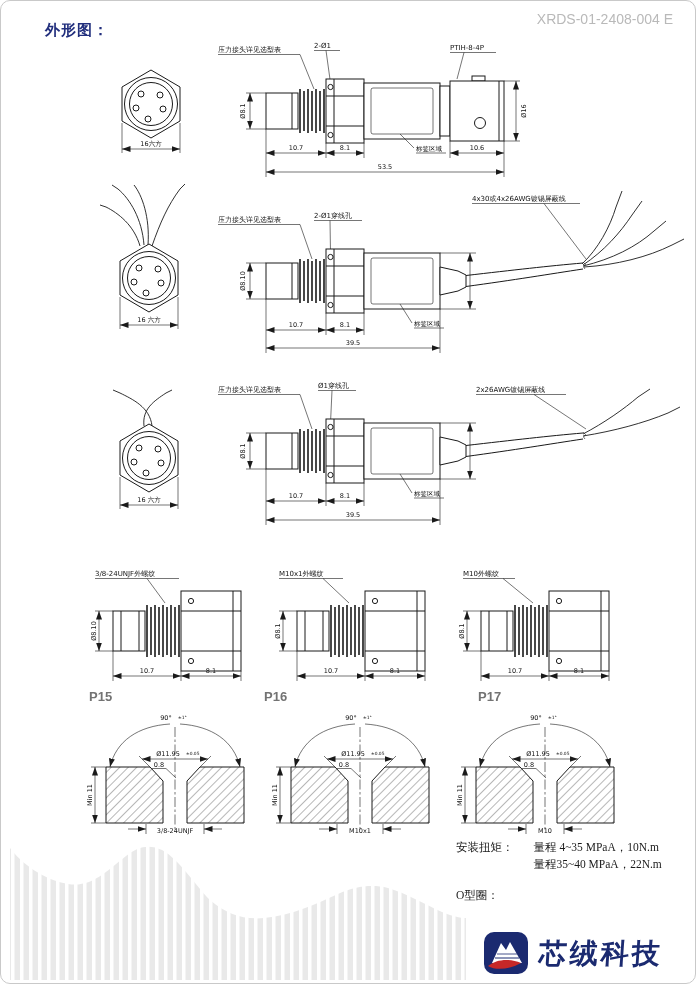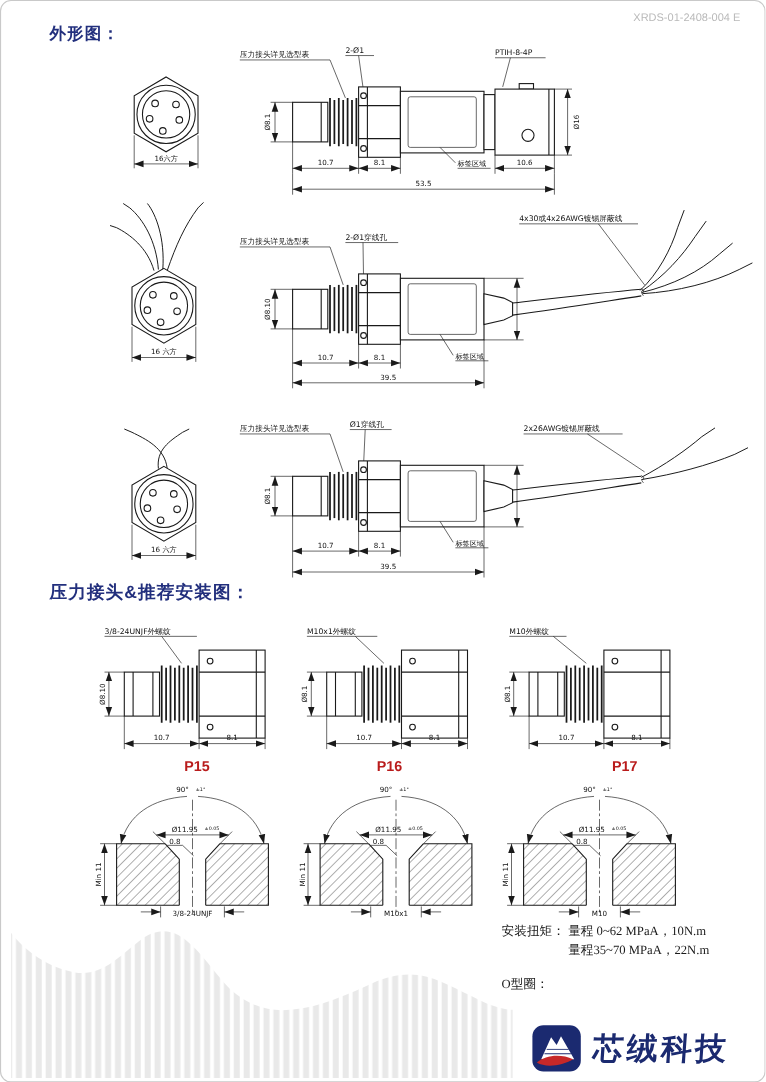--- a/index.html
+++ b/index.html
@@ -1,36 +1,36 @@
 <!DOCTYPE html>
 <html><head>
 <meta charset="utf-8">
 <style>
   html,body{margin:0;padding:0;background:#fff;}
   .page{position:relative;width:696px;height:984px;background:#fff;border:1px solid #c9c9c9;
         border-radius:10px;box-sizing:border-box;overflow:hidden;
         font-family:"Liberation Sans","DejaVu Sans",sans-serif;}
   .abs{position:absolute;}
   .heading{color:#222f7d;font-weight:bold;font-size:16px;letter-spacing:1px;text-align:center;}
-  .doccode{color:#b9b9b9;font-size:10px;}
+  .doccode{color:#b9b9b9;font-size:14px;}
   svg{overflow:visible;}
   svg text{fill:#111;font-family:"DejaVu Sans","Liberation Sans",sans-serif;}
   .d{font-size:6.5px;}
   .lbl{font-size:7px;}
   .tol{font-size:4.4px;}
   .mid{text-anchor:middle;}
   .ol{fill:#fff;stroke:#1a1a1a;stroke-width:1;}
   .oln{fill:none;stroke:#1a1a1a;stroke-width:1;}
   .thin{fill:none;stroke:#1a1a1a;stroke-width:0.6;}
   .thr{stroke:#1a1a1a;stroke-width:1.6;fill:none;}
   .wire{stroke:#1a1a1a;stroke-width:0.9;fill:none;}
-  .pname{font-weight:bold;font-size:13px;color:#b91c1c;text-align:center;}
+  .pname{font-weight:bold;font-size:13px;color:#737373;text-align:left;}
   .notes{font-family:"Liberation Serif","DejaVu Serif",serif;font-size:11.5px;color:#1a1a1a;line-height:1.5;}
   .note-row{display:flex;margin-bottom:13px;}
-  .note-label{white-space:nowrap;margin-right:3px;}
+  .note-label{white-space:nowrap;margin-right:20px;}
   .logo{display:flex;align-items:center;gap:8px;}
   .logo-text{font-weight:800;font-size:28px;color:#1b2a70;letter-spacing:3px;transform:skewX(-4deg);}
 </style>
 </head>
 <body>
 
 <div class="page">
 
   <svg width="0" height="0" class="abs" style="left:0;top:0">
     <defs>
@@ -361,21 +361,20 @@
       <path class="oln" d="M252,66.5 C300,61 334,57 369,54"></path>
       <path class="oln" d="M252,77.5 C300,71 336,65 369,60"></path>
       <path class="thin" d="M369,53 l2.5,2.5 -2,2.5 1.5,2"></path>
     </g>
     <g class="wire">
       <path d="M369,55 C390,44 410,30 424,18 l12,-8"></path>
       <path d="M369,57 C400,52 430,44 454,34 l12,-6"></path>
     </g>
   </svg>
 
-  <div class="abs heading" style="left:44px;top:528px">压力接头&amp;推荐安装图：</div>
 
   <svg class="abs" style="left:88px;top:562px" width="180" height="130" viewBox="0 0 180 130">
     <g>
       <text class="lbl" x="6" y="13">3/8-24UNJF外螺纹</text>
       <line class="thin" x1="6" y1="15.5" x2="90" y2="15.5"></line>
       <line class="thin" x1="58" y1="15.5" x2="76" y2="40"></line>
     </g>
     <g>
       <rect class="ol" x="24" y="48" width="32" height="40"></rect>
       <line class="oln" x1="32" y1="48" x2="32" y2="88"></line>
@@ -610,22 +609,22 @@
       <line class="thin" x1="52" y1="122" x2="70" y2="122" marker-end="url(#dim)"></line>
       <line class="thin" x1="126" y1="122" x2="108" y2="122" marker-end="url(#dim)"></line>
       <text class="d mid" x="89" y="125.5">M10</text>
     </g>
   </svg>
 
   <div class="abs notes" style="left:455px;top:838px;width:230px">
     <div class="note-row">
       <span class="note-label">安装扭矩：</span>
       <span>
-        <div>量程 0~62 MPaA，10N.m</div>
-        <div>量程35~70 MPaA，22N.m</div>
+        <div>量程 4~35 MPaA，10N.m</div>
+        <div>量程35~40 MPaA，22N.m</div>
       </span>
     </div>
     <div class="note-row">
       <span class="note-label">O型圈：</span>
     </div>
   </div>
 
   <div class="abs logo" style="left:482px;top:930px">
     <svg width="48" height="46" viewBox="0 0 48 46">
       <rect x="1" y="1" width="44" height="42" rx="10" fill="#1b2a70"></rect>

